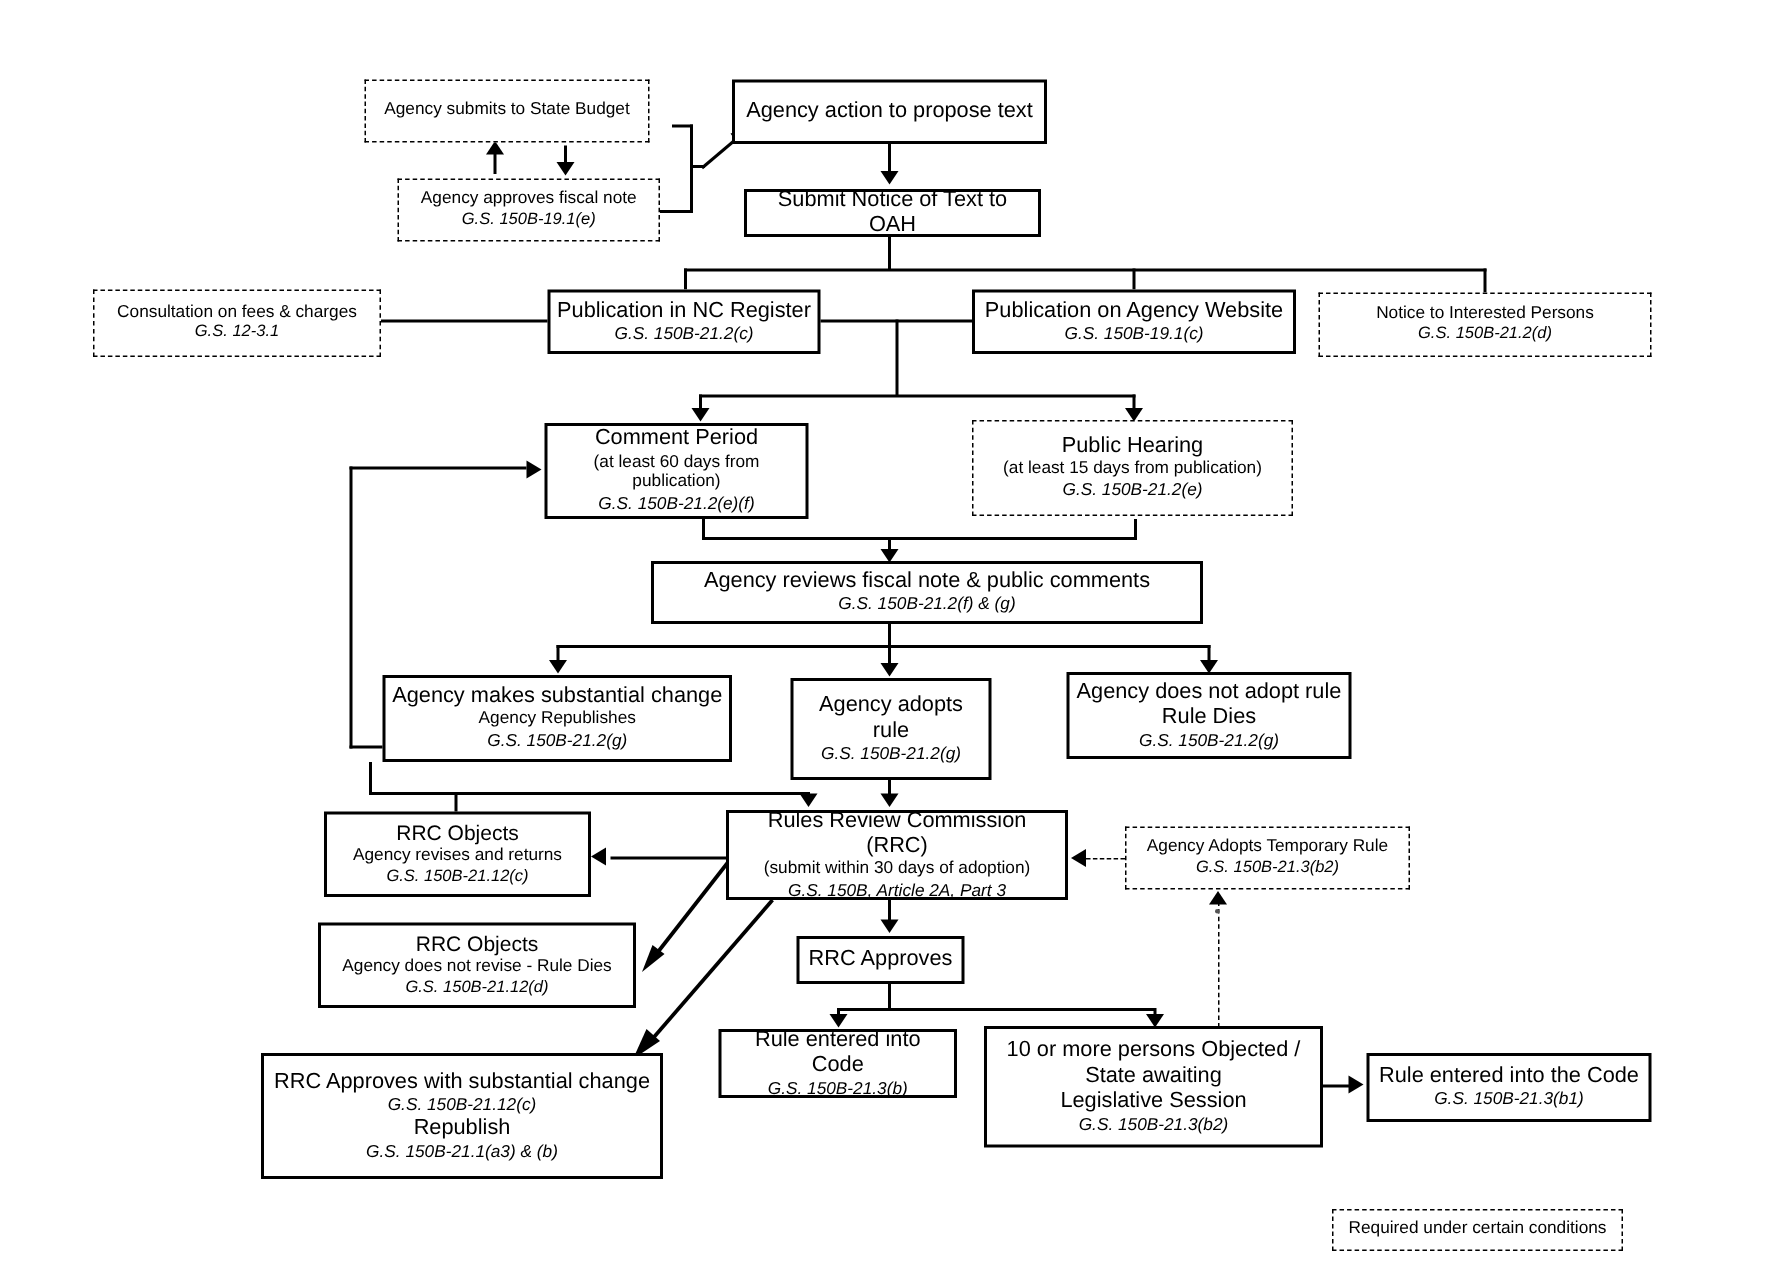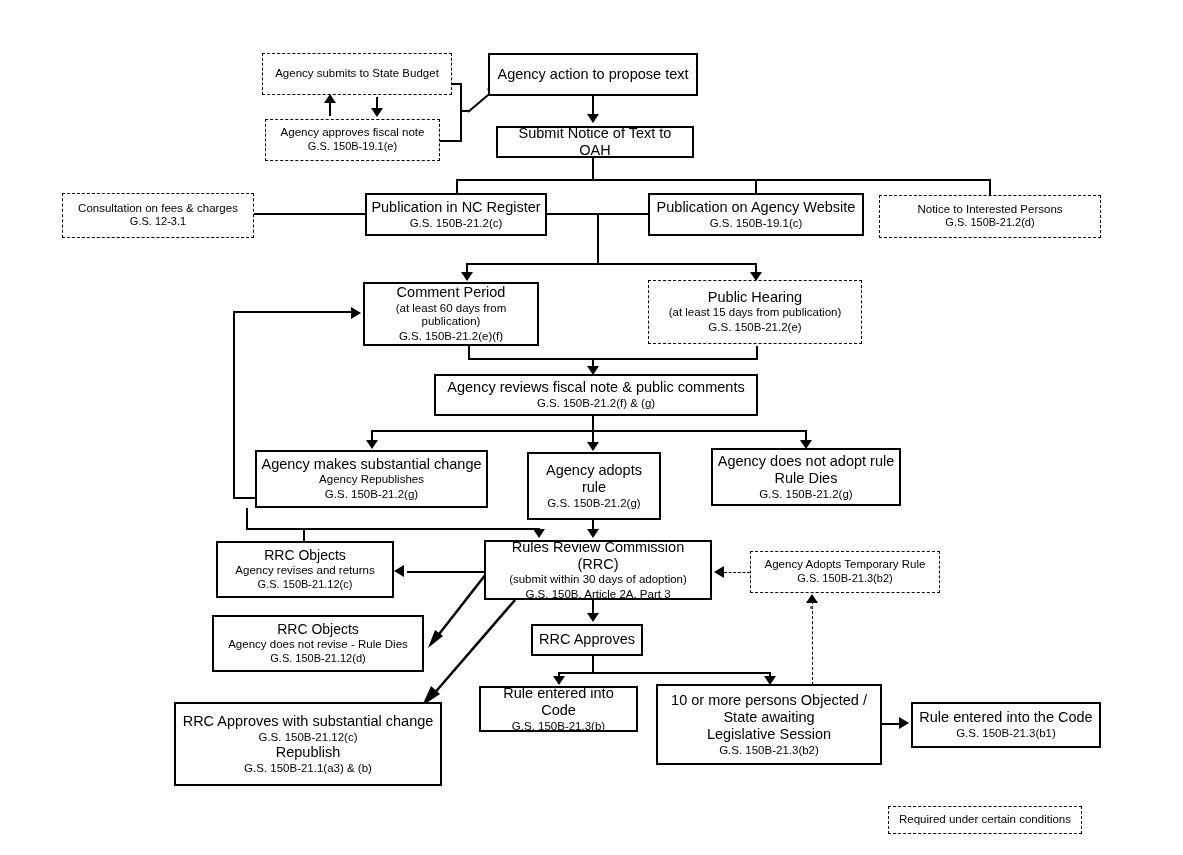--- a/index.html
+++ b/index.html
@@ -14,21 +14,21 @@
   .node{
     position:absolute;box-sizing:border-box;
     display:flex;flex-direction:column;align-items:center;justify-content:center;
     text-align:center;background:#fff;z-index:3;
     border:2px solid #000;
     padding:2px 4px;
   }
   .node.dashed{border:1.5px dashed #000;}
   .node .l1{font-size:14.5px;line-height:1.18;}
   .node .l2{font-size:11.5px;line-height:1.2;}
-  .node .cite{font-size:11.5px;line-height:1.25;}
+  .node .cite{font-size:11.5px;font-style:italic;line-height:1.25;}
   .node.sm .l1{font-size:11.5px;}
   .node.sm .cite{font-size:11px;}
 
   
   .ln{position:absolute;background:#000;z-index:1;}
   .h{height:2px;}
   .v{width:2px;}
   .dh{position:absolute;height:0;border-top:1.5px dashed #000;z-index:1;}
   .dv{position:absolute;width:0;border-left:1.5px dashed #000;z-index:1;}
 
@@ -40,21 +40,21 @@
 
   .diag{position:absolute;z-index:1;overflow:visible;}
   .dot{position:absolute;width:3px;height:3px;background:#555;border-radius:50%;z-index:2;}
 </style>
 </head>
 <body>
 
 <div id="canvas">
 
 
-  <div class="node dashed sm" style="left:262px;top:53px;width:190px;height:42px;">
+  <div class="node dashed sm" style="left:243px;top:53px;width:190px;height:42px;">
     <div class="l1">Agency submits to State Budget</div>
   </div>
 
   <div class="node dashed sm" style="left:265px;top:119px;width:175px;height:42px;">
     <div class="l1">Agency approves fiscal note</div>
     <div class="cite">G.S. 150B-19.1(e)</div>
   </div>
 
   <div class="ln v" style="left:329px;top:100px;height:16px;"></div>
   <div class="arw up" style="left:324px;top:94px;"></div>
@@ -128,21 +128,21 @@
     <div class="l2">(at least 15 days from publication)</div>
     <div class="cite">G.S. 150B-21.2(e)</div>
   </div>
 
   <div class="ln v" style="left:468px;top:346px;height:13px;"></div>
   <div class="ln v" style="left:756px;top:346px;height:13px;"></div>
   <div class="ln h" style="left:468px;top:358px;width:290px;"></div>
   <div class="ln v" style="left:592px;top:358px;height:11px;"></div>
   <div class="arw down" style="left:587px;top:366px;"></div>
 
-  <div class="node" style="left:434px;top:374px;width:324px;height:42px;">
+  <div class="node" style="left:434px;top:374px;width:368px;height:42px;">
     <div class="l1">Agency reviews fiscal note &amp; public comments</div>
     <div class="cite">G.S. 150B-21.2(f) &amp; (g)</div>
   </div>
 
   <div class="ln v" style="left:592px;top:416px;height:15px;"></div>
   <div class="ln h" style="left:371px;top:430px;width:436px;"></div>
   <div class="ln v" style="left:371px;top:430px;height:14px;"></div>
   <div class="arw down" style="left:366px;top:440px;"></div>
   <div class="ln v" style="left:592px;top:430px;height:16px;"></div>
   <div class="arw down" style="left:587px;top:442px;"></div>

